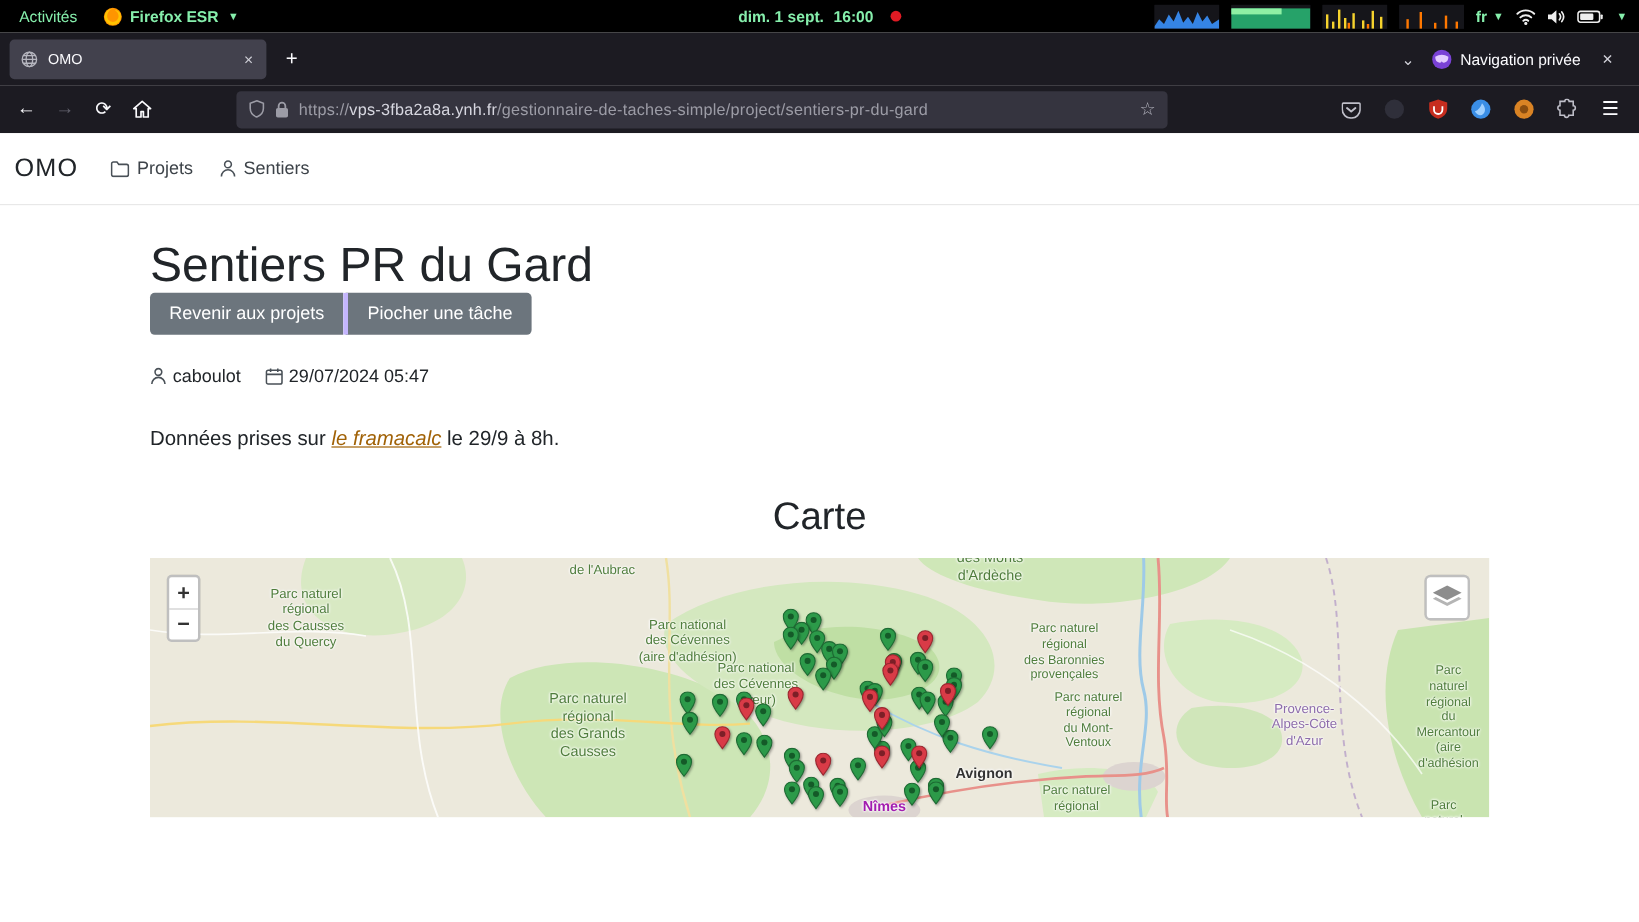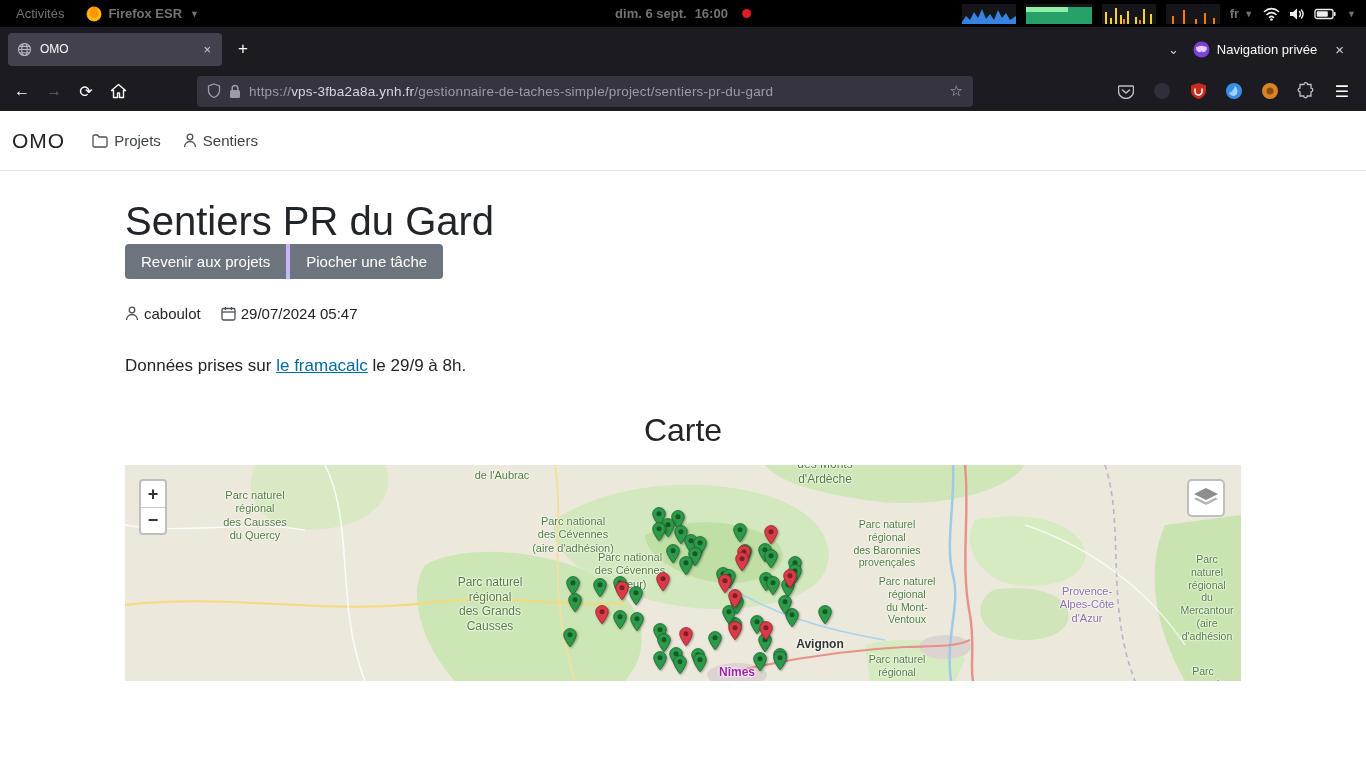--- a/index.html
+++ b/index.html
@@ -1,20 +1,20 @@
 <!DOCTYPE html>
 <html><head>
 <meta charset="utf-8">
 <style>
   * { box-sizing: border-box; }
   html,body { margin:0; padding:0; width:1366px; height:768px; overflow:hidden;
     font-family:"Liberation Sans",sans-serif; background:#fff; }
 
   
-  .gnome-bar { position:relative; height:27px; background:#000; color:#737373;
+  .gnome-bar { position:relative; height:27px; background:#000; color:#86efac;
     display:flex; align-items:center; font-size:13px; }
   .gnome-left { display:flex; align-items:center; gap:18px; padding-left:12px; }
   .gnome-activities { padding:2px 4px; }
   .gnome-app { display:flex; align-items:center; gap:6px; font-weight:bold; }
   .caret { font-size:9px; margin-left:2px; }
   .gnome-clock { position:absolute; left:50%; transform:translateX(-50%);
     display:flex; align-items:center; gap:8px; font-weight:bold; }
   .rec-dot { width:9px; height:9px; border-radius:50%; background:#e01b24; margin-left:6px; }
   .gnome-right { margin-left:auto; display:flex; align-items:center; gap:10px; padding-right:10px; }
   .tray-graph { display:block; background:#15151a; }
@@ -63,21 +63,21 @@
   .page-title { font-size:40px; font-weight:400; color:#212529; margin:28px 0 0; }
   .btn-group { display:inline-flex;border-radius:17px; }
   .btn { background:#6c757d; color:#fff; font-size:15px; padding:9px 16px; border:none;
     font-family:inherit; }
   .btn:first-child { border-radius:4px 0 0 4px; }
   .btn:last-child { border-radius:0 4px 4px 0; border-left:4px solid #c4b5fd; }
   .meta-row { margin-top:26px; display:flex; align-items:center; gap:20px;
     font-size:15px; color:#212529; }
   .meta-item { display:flex; align-items:center; gap:5px; }
   .note { margin-top:34px; font-size:17px; color:#212529; }
-  .note a { color:#0369a1; text-decoration:underline; }
+  .note a { color:#a16207; text-decoration:underline;font-style:italic; }
   .map-title { font-size:32px; font-weight:400; color:#212529; margin:36px 0 16px;text-align:center; }
 
   
   .map { position:relative; width:1116px; height:216px; background:#ece9dc; overflow:hidden; }
   .map-art { position:absolute; inset:0; }
   .map-label { position:absolute; transform:translateX(-50%); text-align:center;
     white-space:pre-line; line-height:1.22;
     text-shadow:0 0 2px #fff,0 0 2px #fff,0 0 3px #fff; z-index:3; }
   .map-label.city { font-weight:bold; }
   .pin { position:absolute; transform:translate(-50%,-100%); z-index:4; line-height:0;
@@ -103,21 +103,21 @@
             <circle cx="8" cy="8" r="7.5" fill="#ff9500"></circle>
             <path d="M8 1.2a6.8 6.8 0 1 0 6.8 6.8C14.8 4 12 2.2 9.5 2.6c2 .8 3.3 2.6 3.3 4.9A4.8 4.8 0 0 1 8 12.3 4.9 4.9 0 0 1 3.4 6 6.8 6.8 0 0 1 8 1.2z" fill="#ffcb00" opacity=".85"></path>
           </svg>
       </span>
       <span>Firefox ESR</span>
       <span class="caret">▼</span>
     </span>
   </div>
 
   <div class="gnome-clock">
-    <span>dim. 6 sept.</span>
+    <span>dim. 1 sept.</span>
     <span>16:00</span>
     <span class="rec-dot"></span>
   </div>
 
   <div class="gnome-right">
     <svg class="tray-graph" width="54" height="20" viewBox="0 0 54 20">
         <rect width="54" height="20" fill="#15151a"></rect>
         <path d="M0 18 4 12 8 16 12 8 16 14 20 5 24 15 28 10 32 16 36 6 40 14 44 9 48 16 54 12 54 20 0 20Z" fill="#3584e4"></path>
       </svg>
     <svg class="tray-graph" width="66" height="20" viewBox="0 0 66 20">

